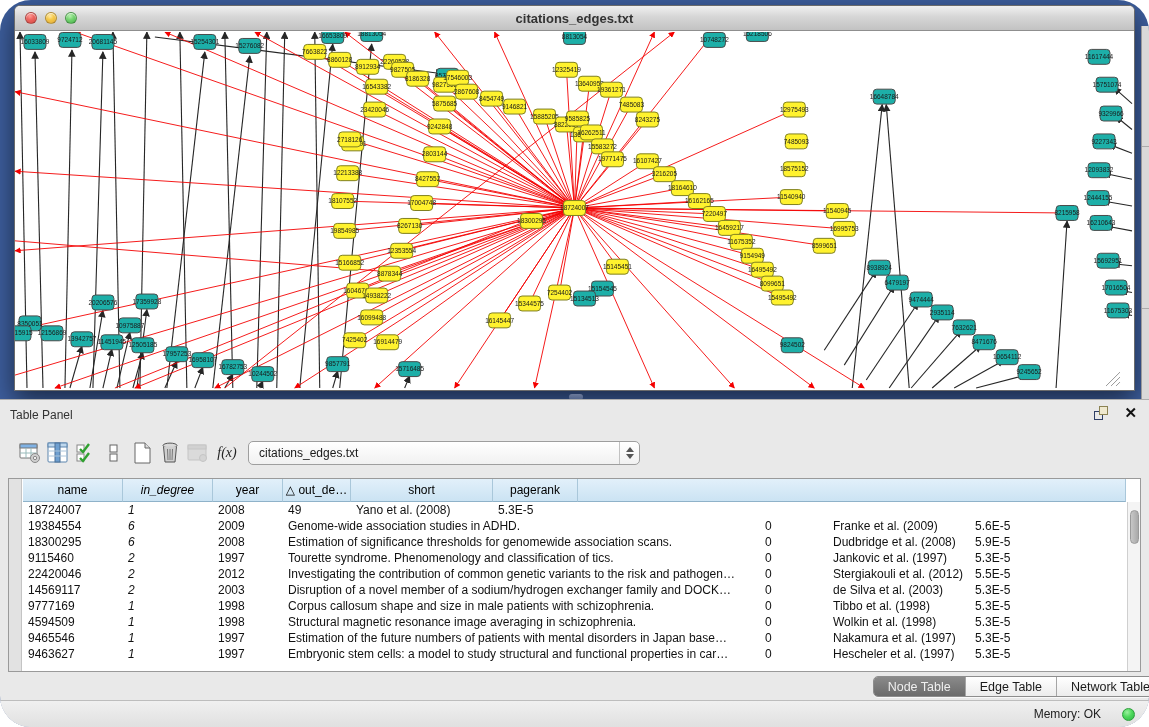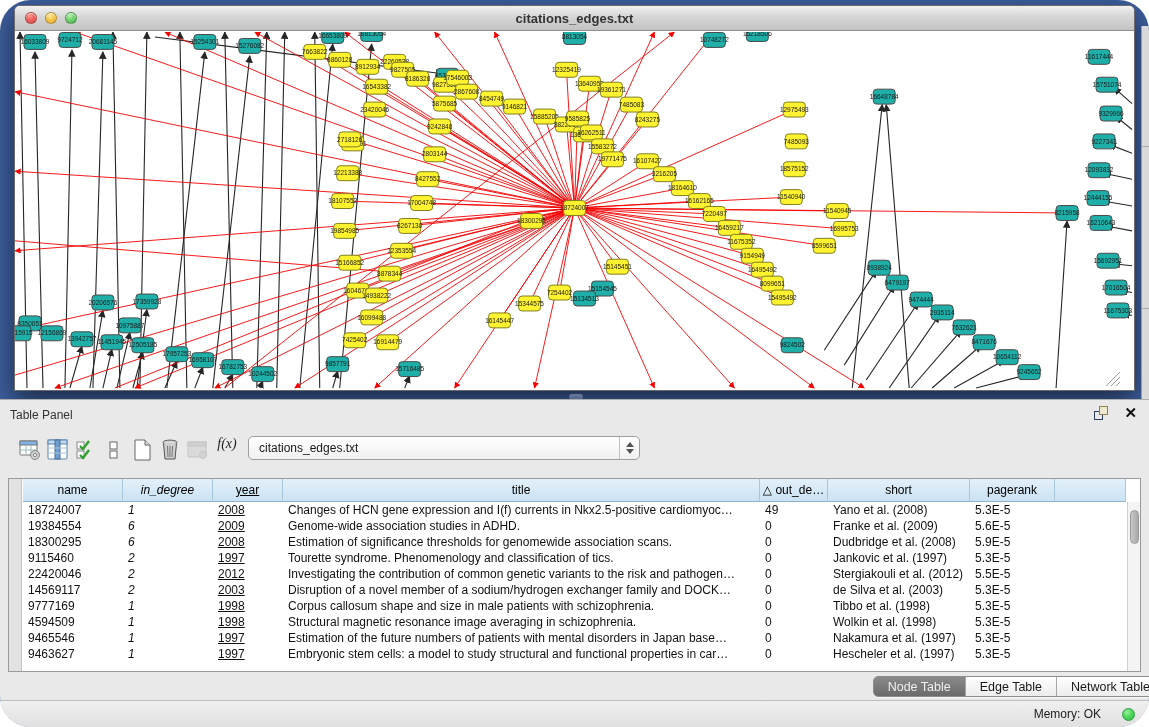--- a/index.html
+++ b/index.html
@@ -37,21 +37,21 @@
     background:#E9E9E9; border-top:1px solid #AEAEAE; }
   .panel-header { position:absolute; left:0; top:0; width:100%; height:30px; }
   .panel-title { position:absolute; left:10px; top:8px; font-size:12px; color:#333; }
   .panel-btns { position:absolute; right:12px; top:6px; display:flex; gap:16px; align-items:center; }
   .float-ic { position:relative; width:14px; height:14px; }
   .float-ic .sq1 { position:absolute; left:0; bottom:0; width:9px; height:9px; border:1px solid #2e3f66; }
   .float-ic .sq2 { position:absolute; right:0; top:0; width:9px; height:9px; border:1px solid #8c8353; background:#efe9cf; }
   .close-ic { font-size:15px; font-weight:bold; color:#111; line-height:14px; }
 
   
-  .toolbar { position:absolute; left:16px; top:36px; height:34px; display:flex; align-items:flex-start; }
+  .toolbar { position:absolute; left:16px; top:36px; height:34px; display:flex; align-items:center; }
   .tb { width:28px; height:28px; display:flex; align-items:center; justify-content:center; }
   .tb svg { display:block; }
   .fx { font-family:"Liberation Serif", serif; font-style:italic; font-size:14px; color:#222; width:30px; text-align:center; }
   .combo { position:relative; margin-left:6px; width:392px; height:24px; border:1px solid #9e9e9e; border-radius:5px;
     background:linear-gradient(#FFFFFF,#F1F1F1); box-shadow:inset 0 1px 0 #fff; }
   .combo .val { position:absolute; left:10px; top:4px; font-size:12px; color:#1a1a1a; }
   .combo .stepper { position:absolute; right:0; top:0; width:20px; height:22px; border-left:1px solid #c2c2c2;
     display:flex; flex-direction:column; align-items:center; justify-content:center; gap:2px; }
   .combo .up { width:0; height:0; border-left:4px solid transparent; border-right:4px solid transparent; border-bottom:5px solid #555; }
   .combo .dn { width:0; height:0; border-left:4px solid transparent; border-right:4px solid transparent; border-top:5px solid #555; }
@@ -60,21 +60,21 @@
   .table-wrap { position:absolute; left:8px; top:78px; width:1133px; height:194px;
     background:#fff; border:1px solid #9a9a9a; overflow:hidden; }
   .gutter { position:absolute; left:0; top:0; bottom:0; width:13px; background:#E2E2E2; border-right:1px solid #c4c4c4; }
   .thead { position:absolute; left:14px; top:0; right:14px; height:23px; display:flex; }
   .th { height:23px; line-height:22px; text-align:center; font-size:12px; color:#000;
     background:linear-gradient(#E2F0FA,#CBE3F3); border-right:1px solid #A9C7DA; border-bottom:1px solid #8FB2C9; overflow:hidden; white-space:nowrap; }
   .tbody { position:absolute; left:14px; top:23px; right:14px; bottom:0; overflow:hidden; }
   .tr { display:flex; height:16px; }
   .td { font-size:12px; color:#111; line-height:16px; padding-left:5px; overflow:hidden; white-space:nowrap;
     text-overflow:clip; }
-  .col0{width:100px;} .col1{width:90px;font-style:italic;} .col2{width:70px;text-decoration:underline;} .col3{width:477px;} .col4{width:68px;} .col5{width:142px;} .col6{width:85px;} .colf{flex:1;}
+  .col0{width:100px;} .col1{width:90px;font-style:italic;} .col2{width:70px;} .col3{width:477px;} .col4{width:68px;} .col5{width:142px;} .col6{width:85px;} .colf{flex:1;}
   .vscroll { position:absolute; right:0; top:23px; bottom:0; width:13px; background:#F4F4F4; border-left:1px solid #cfcfcf; }
   .vthumb { position:absolute; left:2px; top:8px; width:9px; height:34px; border-radius:5px;
     background:linear-gradient(90deg,#c7c7c7,#a9a9a9); border:1px solid #9a9a9a; }
 
   
   .tabs-row { position:absolute; left:16px; top:276px; width:100%; height:24px; display:flex; justify-content:flex-end; }
   .seg { display:flex; height:21px; border:1px solid #8d8d8d; border-radius:5px; overflow:hidden;
     box-shadow:0 1px 0 rgba(255,255,255,.7); }
   .seg .tab { padding:0 14px; font-size:12.5px; line-height:20px; color:#1a1a1a;
     background:linear-gradient(#FFFFFF,#ECECEC); border-right:1px solid #a5a5a5; }
@@ -807,32 +807,30 @@
           </span>
       </div>
     </div>
 
     <div class="table-wrap">
       <div class="gutter"></div>
       <div class="thead" id="thead">
           <div class="th col0">name</div>
           <div class="th col1">in_degree</div>
           <div class="th col2">year</div>
-          <div class="th col3">title</div>
           <div class="th col4">△ out_de…</div>
           <div class="th col5">short</div>
           <div class="th col6">pagerank</div>
           <div class="th colf"></div>
         </div>
       <div class="tbody" id="tbody">
           <div class="tr">
             <div class="td col0">18724007</div>
             <div class="td col1">1</div>
             <div class="td col2">2008</div>
-            <div class="td col3">Changes of HCN gene expression and I(f) currents in Nkx2.5-positive cardiomyoc…</div>
             <div class="td col4">49</div>
             <div class="td col5">Yano et al. (2008)</div>
             <div class="td col6">5.3E-5</div>
           </div>
           <div class="tr">
             <div class="td col0">19384554</div>
             <div class="td col1">6</div>
             <div class="td col2">2009</div>
             <div class="td col3">Genome-wide association studies in ADHD.</div>
             <div class="td col4">0</div>

